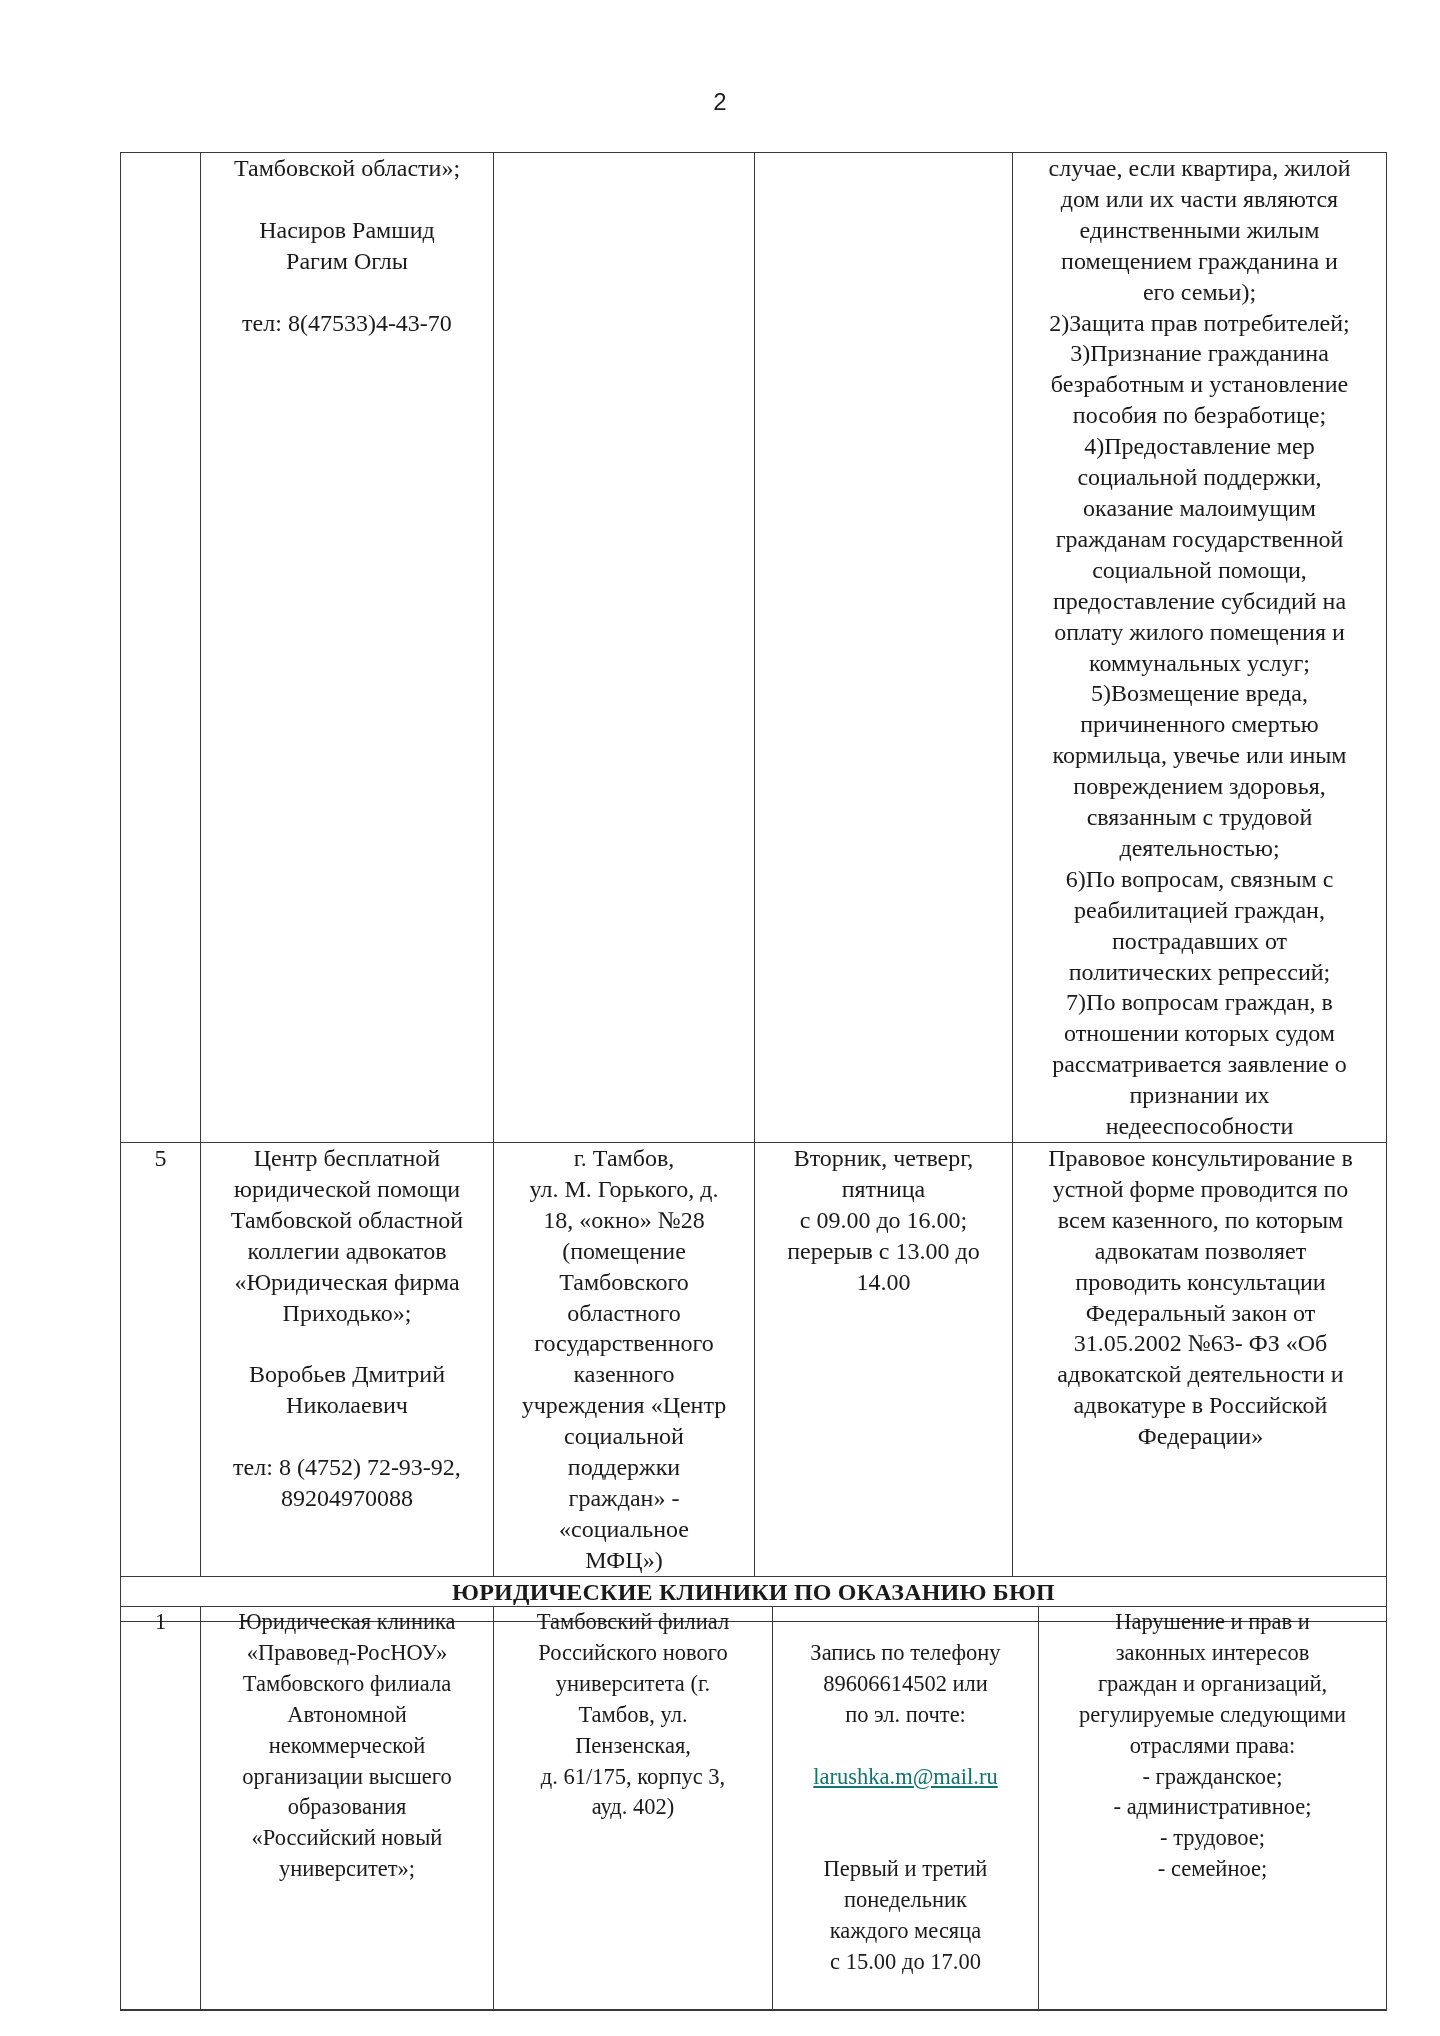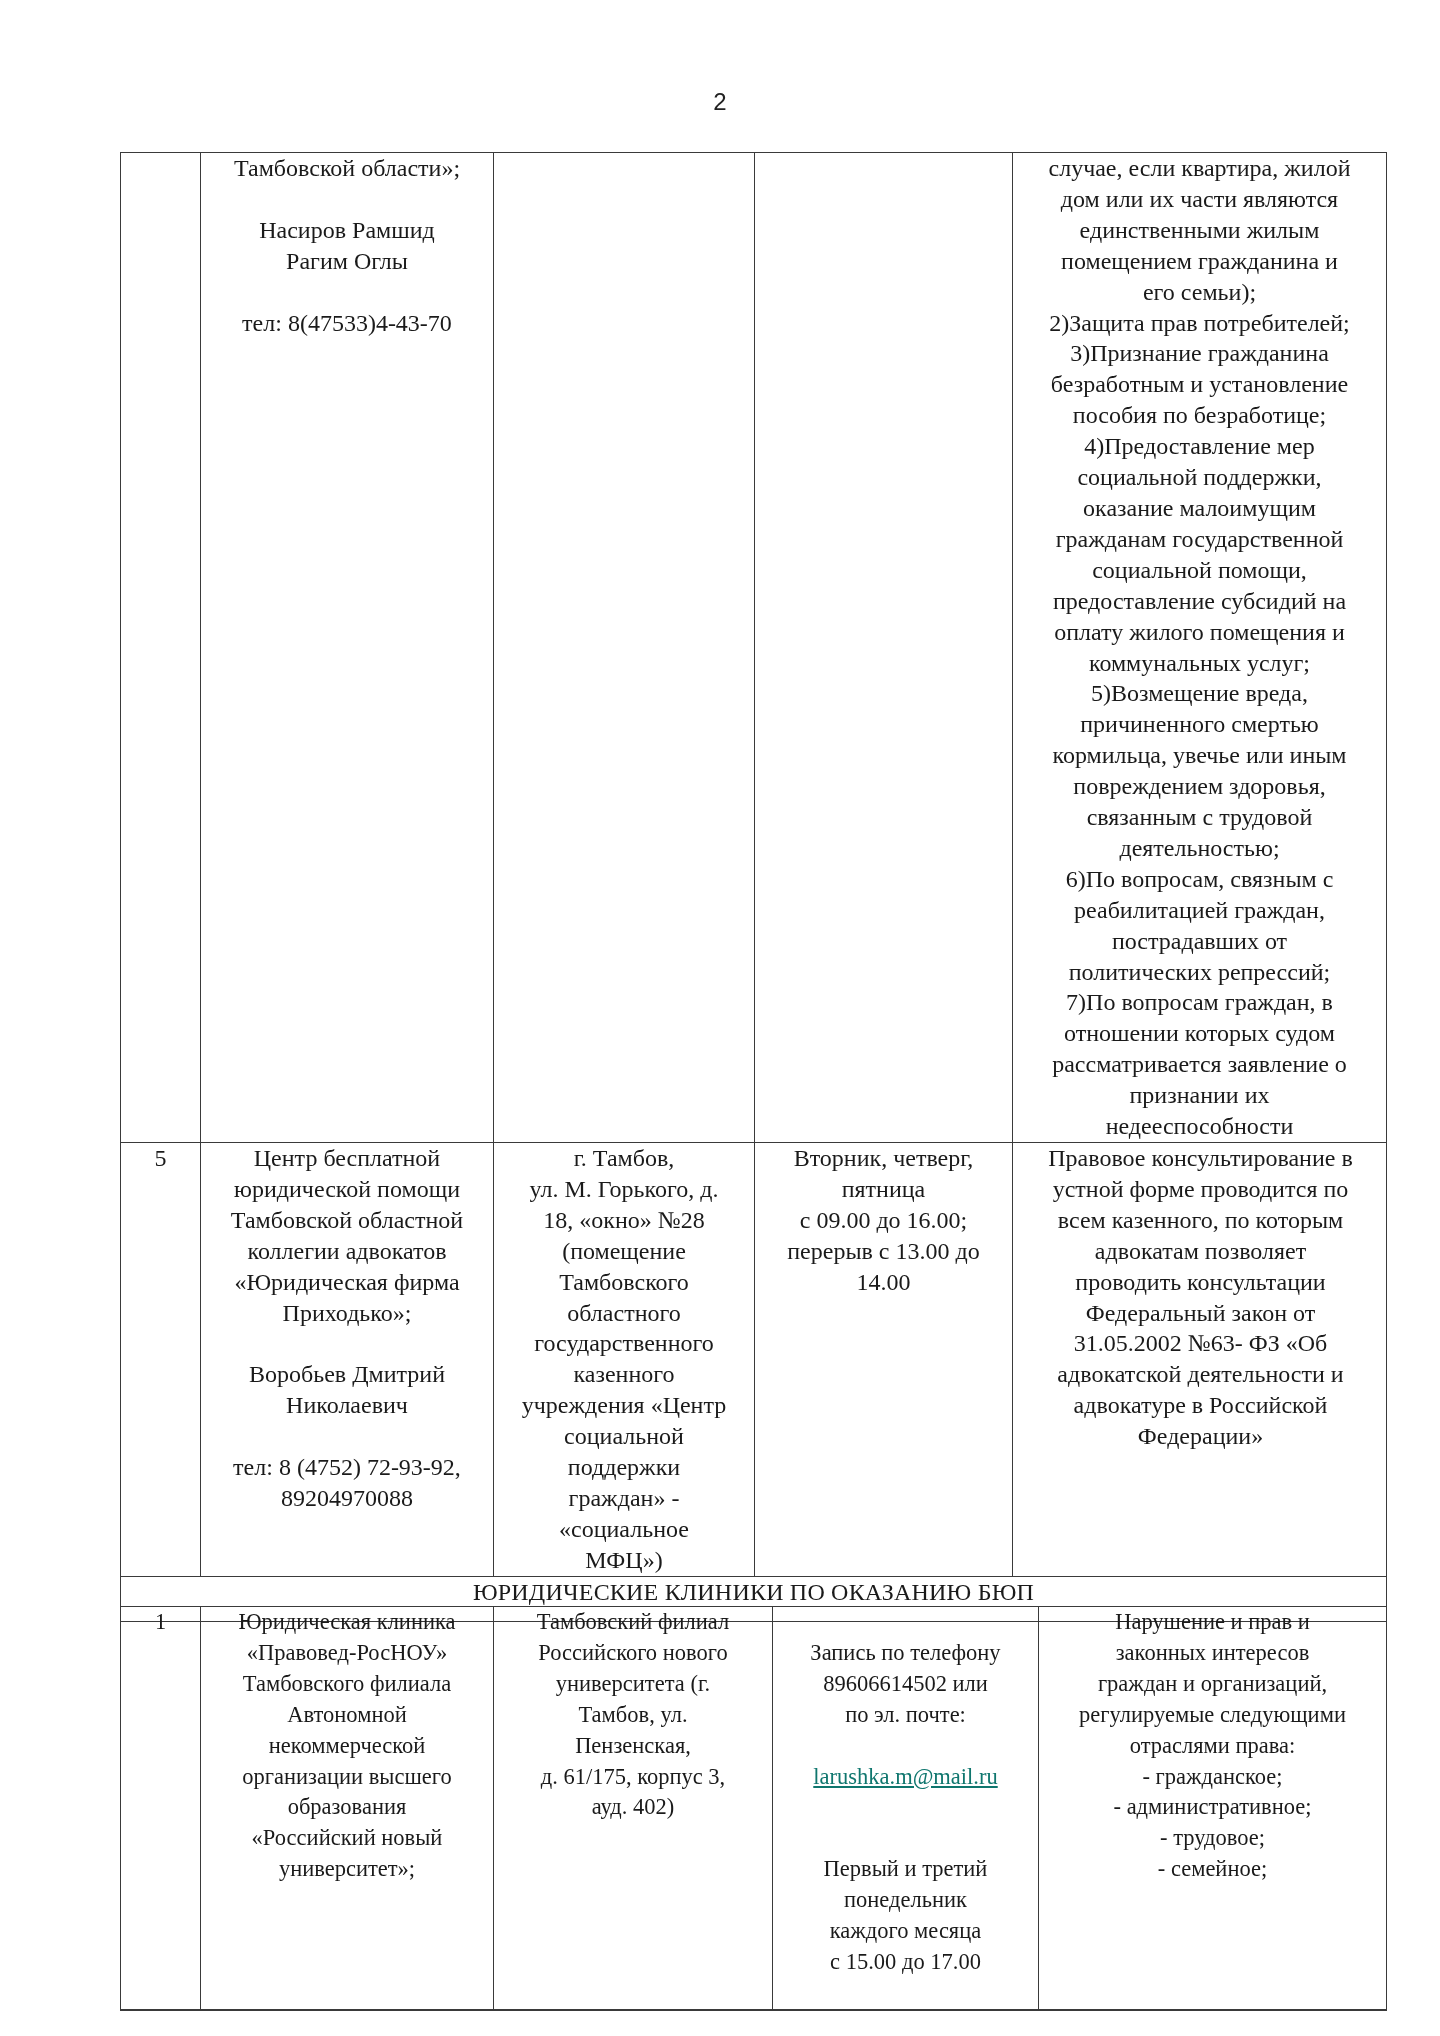--- a/index.html
+++ b/index.html
@@ -19,21 +19,21 @@
     }
     table.doc td {
       border: 1.6px solid #3a3a3a;
       vertical-align: top; text-align: center;
       font-size: 24px; line-height: 30.9px;
       padding: 0 6px; white-space: pre-line;
     }
     table.doc td.num { padding-top: 0; }
     .cell-line { display: block; }
     .section-header td {
-      font-weight: normal; height: 44px; vertical-align: middle;
+      font-weight: bold; height: 44px; vertical-align: middle;
       letter-spacing: 0.2px;
     }
     
     table.doc2 {
       position: absolute; left: 120px; top: 1606px;
       width: 1266px; border-collapse: collapse; table-layout: fixed;
     }
     table.doc2 td {
       border: 1.6px solid #3a3a3a;
       vertical-align: top; text-align: center;

